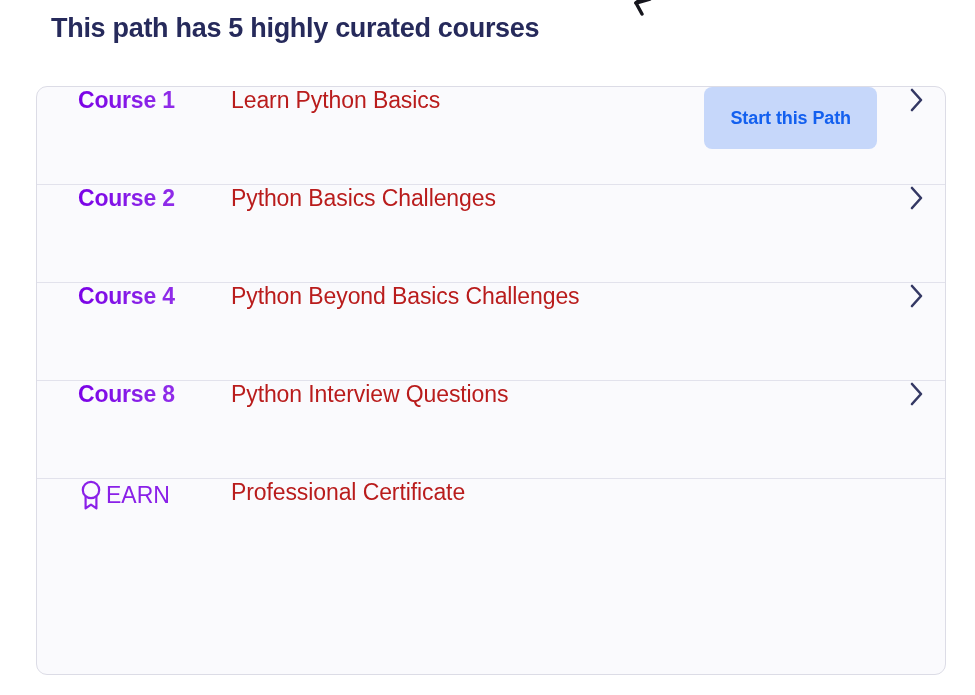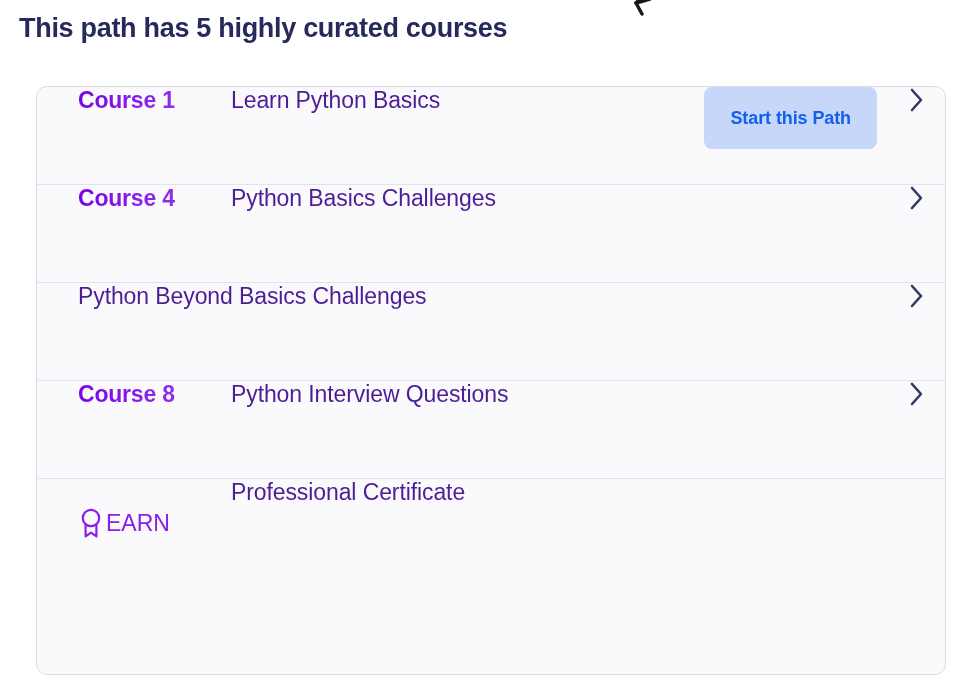--- a/index.html
+++ b/index.html
@@ -11,21 +11,21 @@
     height: 695px;
     background: #ffffff;
     font-family: "Liberation Sans", sans-serif;
     overflow: hidden;
     position: relative;
   }
 
   
   .page-heading {
     position: absolute;
-    left: 19px;
+    left: 51px;
     top: 13px;
     font-size: 27px;
     font-weight: bold;
     letter-spacing: -0.3px;
     color: #262a5b;
     white-space: nowrap;
   }
 
   
   .deco-arrow {
@@ -79,41 +79,40 @@
     white-space: nowrap;
   }
 
   .earn-label {
     width: 153px;
     flex: 0 0 153px;
     display: flex;
     align-items: center;
     gap: 2px;
     white-space: nowrap;
-    margin-top: 28px;
   }
   .earn-icon {
     width: 26px;
     height: 32px;
     flex: 0 0 26px;
     display: block;
   }
   .earn-text {
     font-size: 23px;
     font-weight: 500;
     letter-spacing: 0px;
     color: #8a20e8;
   }
 
   .course-title {
     flex: 1 1 auto;
     font-size: 23px;
     font-weight: 400;
     letter-spacing: -0.1px;
-    color: #4c1d95;
+    color: #b91c1c;
     white-space: nowrap;
   }
 
   .start-path-button {
     flex: 0 0 auto;
     background: #c6d7fa;
     color: #1360ef;
     font-size: 18px;
     font-weight: bold;
     letter-spacing: -0.1px;
@@ -160,31 +159,32 @@
     <div class="course-title">Learn Python Basics</div>
     <button class="start-path-button">Start this Path</button>
     <div class="chevron-wrap">
       <svg class="chevron-icon" viewBox="0 0 16 26" fill="none" xmlns="http://www.w3.org/2000/svg">
         <path d="M3 3 L 12 13 L 3 23" stroke="#343864" stroke-width="2.6" stroke-linecap="round" stroke-linejoin="round" fill="none"></path>
       </svg>
     </div>
   </div>
 
   <div class="course-row">
+    <div class="course-label">Course 2</div>
+    <div class="course-title">Python Basics Challenges</div>
+    <div class="chevron-wrap">
+      <svg class="chevron-icon" viewBox="0 0 16 26" fill="none" xmlns="http://www.w3.org/2000/svg">
+        <path d="M3 3 L 12 13 L 3 23" stroke="#343864" stroke-width="2.6" stroke-linecap="round" stroke-linejoin="round" fill="none"></path>
+      </svg>
+    </div>
+  </div>
+
+
+  <div class="course-row">
     <div class="course-label">Course 4</div>
-    <div class="course-title">Python Basics Challenges</div>
-    <div class="chevron-wrap">
-      <svg class="chevron-icon" viewBox="0 0 16 26" fill="none" xmlns="http://www.w3.org/2000/svg">
-        <path d="M3 3 L 12 13 L 3 23" stroke="#343864" stroke-width="2.6" stroke-linecap="round" stroke-linejoin="round" fill="none"></path>
-      </svg>
-    </div>
-  </div>
-
-
-  <div class="course-row">
     <div class="course-title">Python Beyond Basics Challenges</div>
     <div class="chevron-wrap">
       <svg class="chevron-icon" viewBox="0 0 16 26" fill="none" xmlns="http://www.w3.org/2000/svg">
         <path d="M3 3 L 12 13 L 3 23" stroke="#343864" stroke-width="2.6" stroke-linecap="round" stroke-linejoin="round" fill="none"></path>
       </svg>
     </div>
   </div>
 
   <div class="course-row">
     <div class="course-label">Course 8</div>

